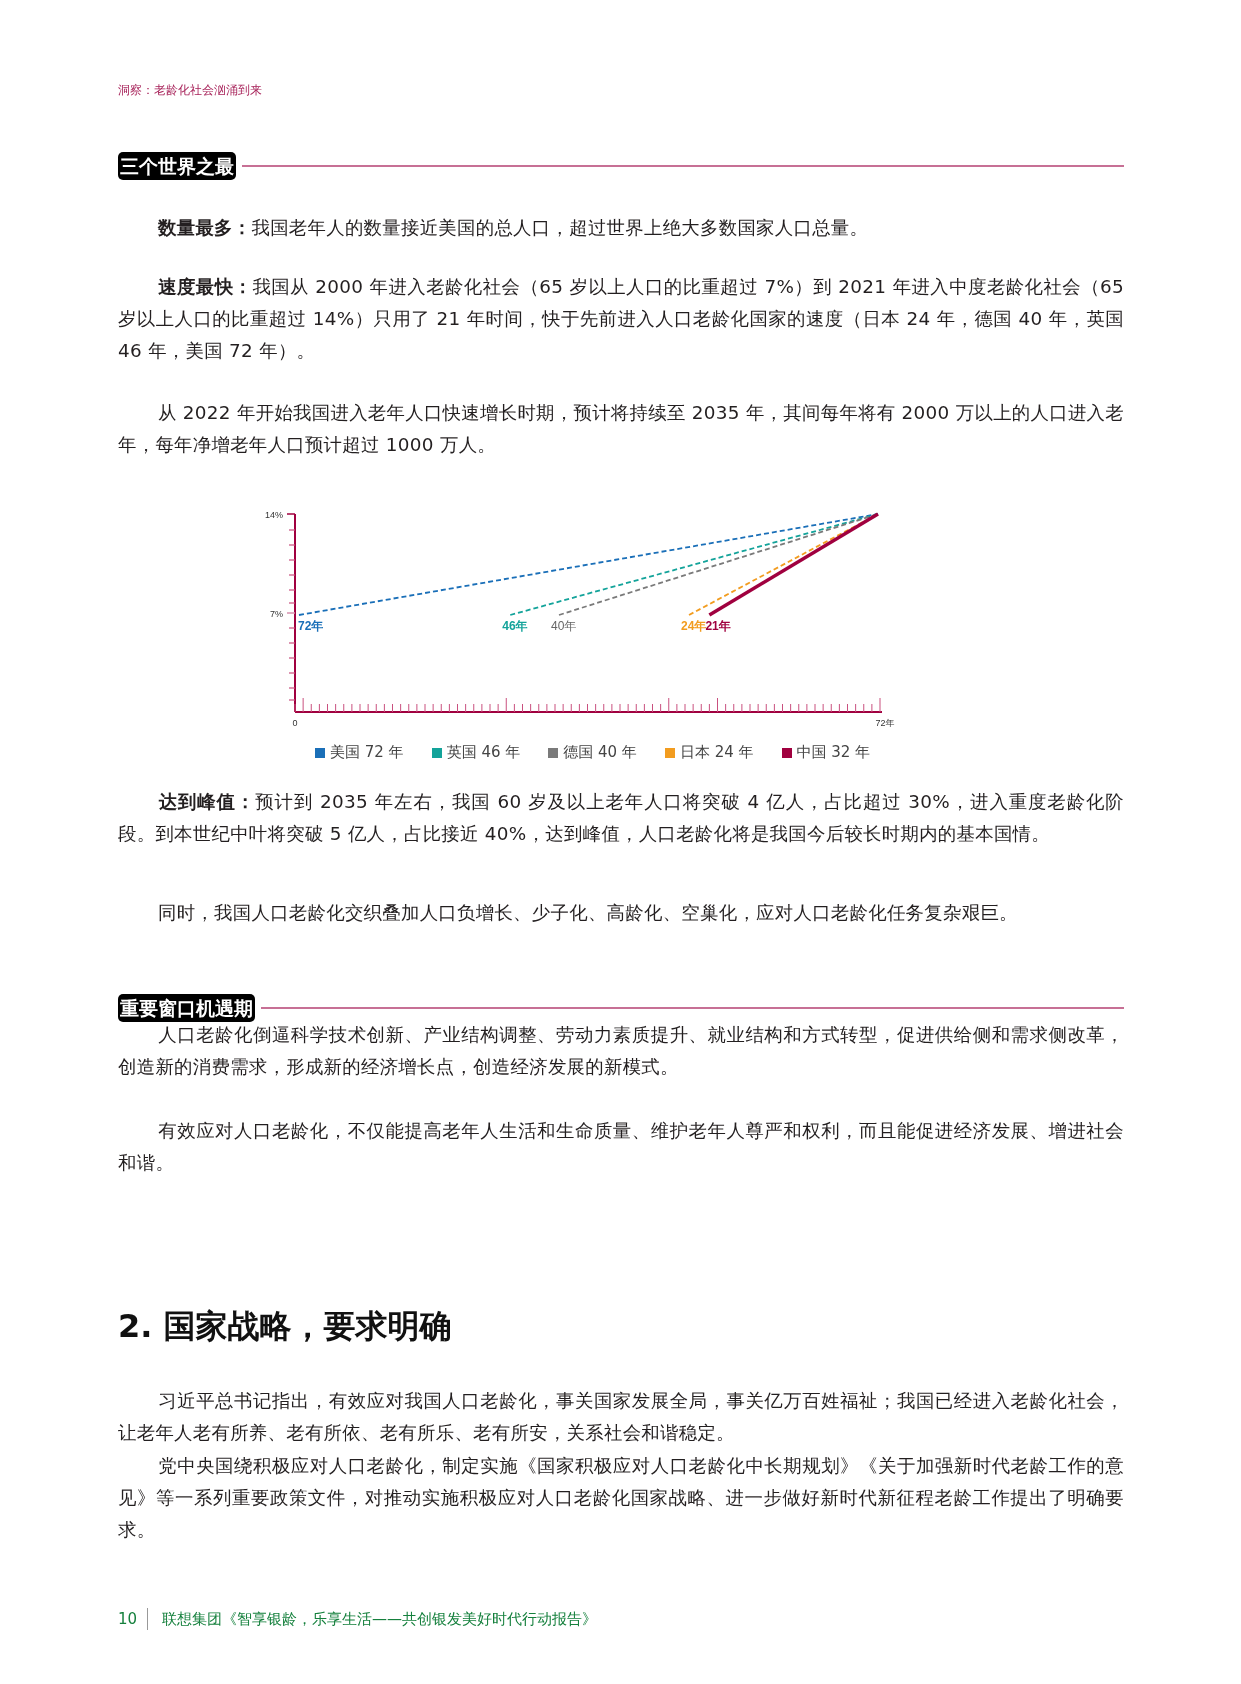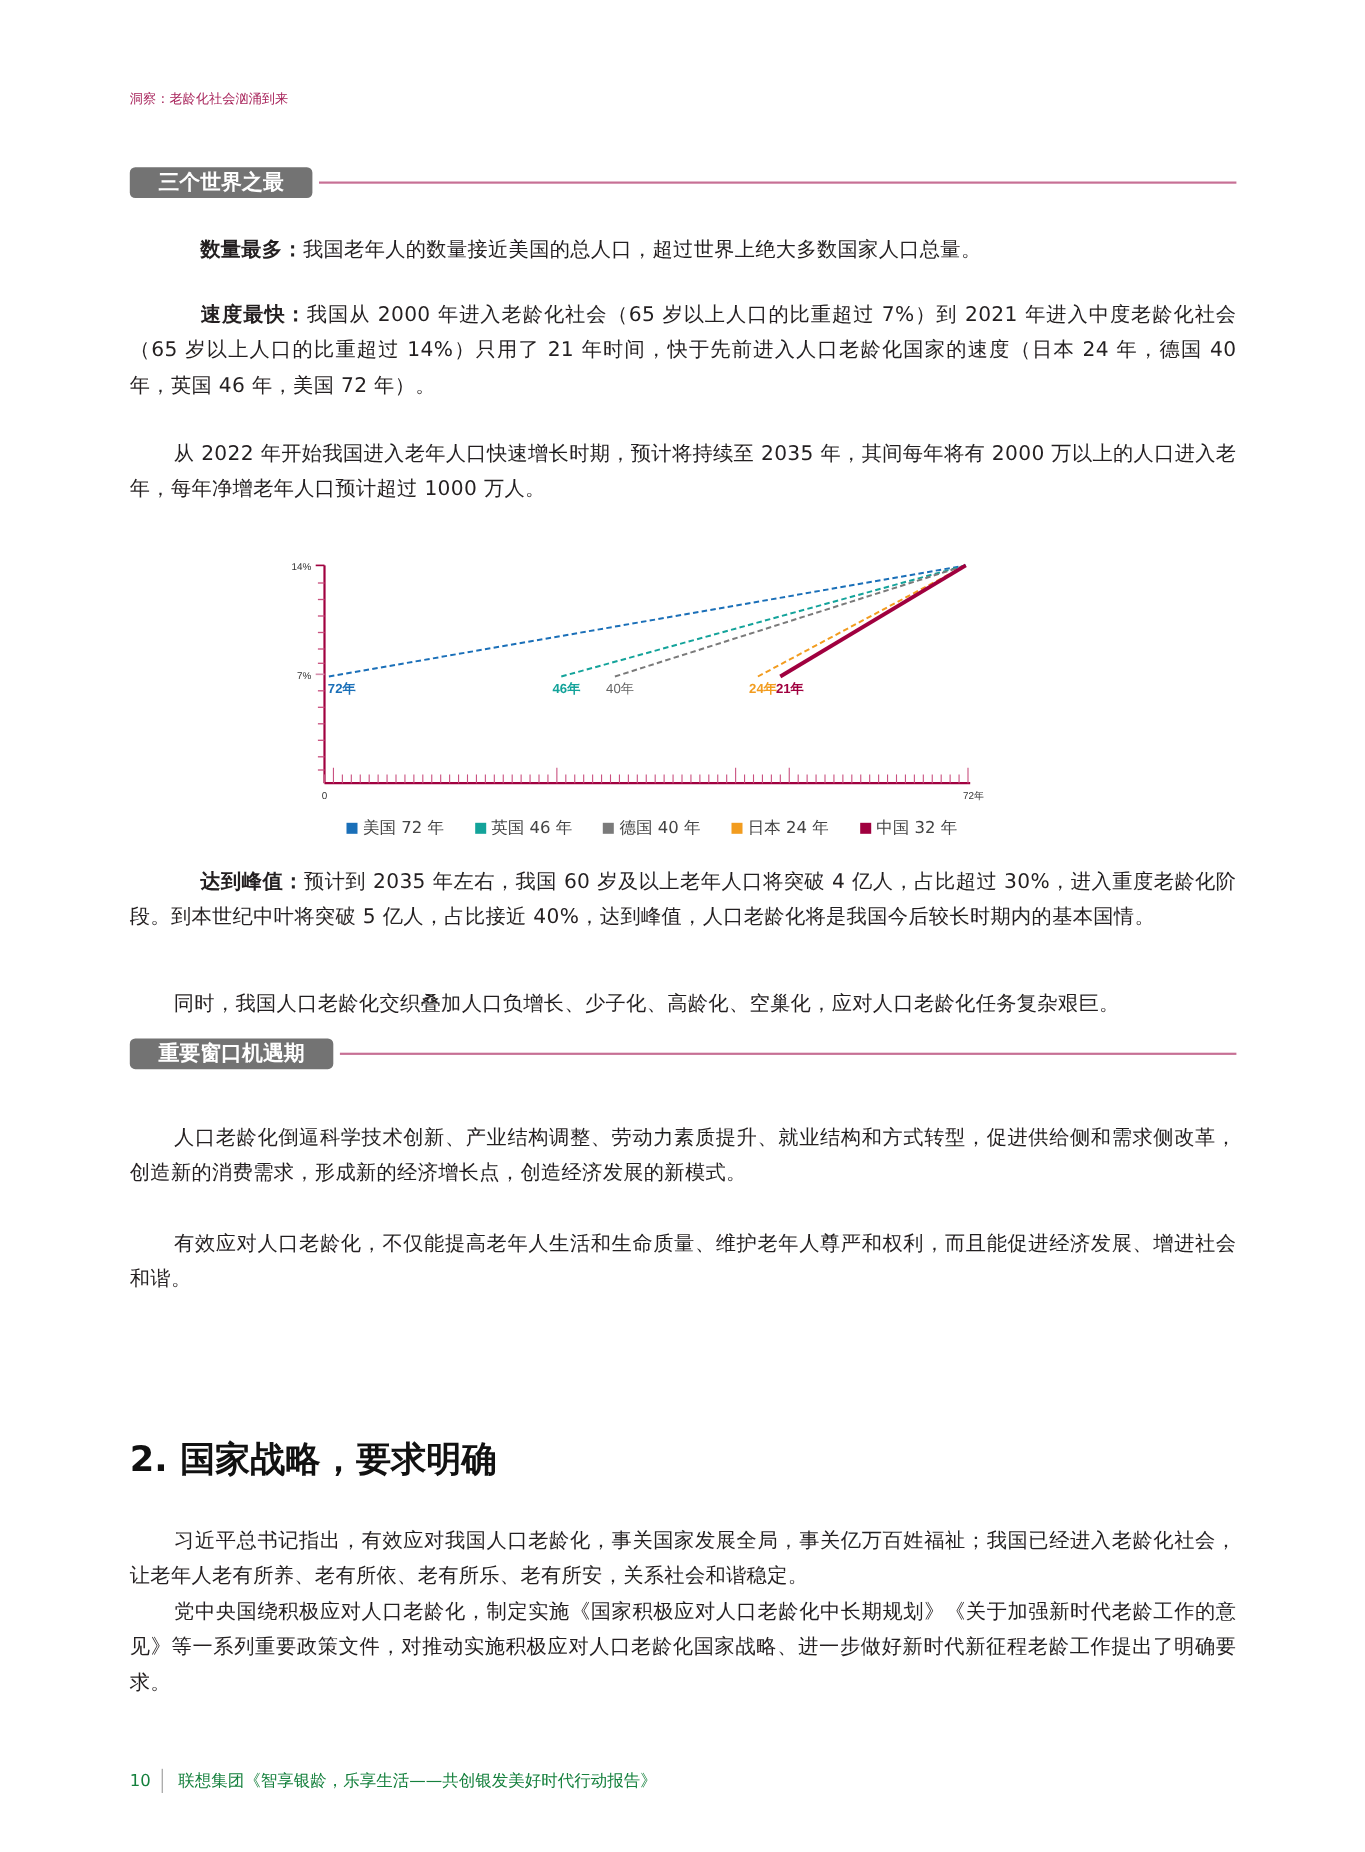--- a/index.html
+++ b/index.html
@@ -1,23 +1,23 @@
 <!DOCTYPE html>
 <html><head>
 <meta charset="utf-8">
 <style>
   html,body{margin:0;padding:0;background:#fff;}
   body{width:1241px;height:1684px;position:relative;overflow:hidden;font-family:"DejaVu Sans","Liberation Sans",sans-serif;color:#231f20;}
   .running-header{position:absolute;left:118px;top:82px;font-size:12px;color:#a8245b;}
   .section-tag{position:absolute;left:118px;height:28px;display:flex;align-items:center;width:1006px;}
-  .section-tag .tag{background:#737373;color:#fff;font-weight:bold;font-size:19px;padding:0 26px;height:28px;line-height:28px;border-radius:5px;white-space:nowrap;}
+  .section-tag .tag{background:#000000;color:#fff;font-weight:bold;font-size:19px;padding:0 2px;height:28px;line-height:28px;border-radius:5px;white-space:nowrap;}
   .section-tag .rule{flex:1;height:2px;background:#c77095;margin-left:6px;}
   .para{position:absolute;left:118px;width:1006px;font-size:18.4px;line-height:32px;text-align:justify;letter-spacing:0.3px;}
   .para .indent{display:inline-block;width:40px;}
-  .para b{font-weight:bold;margin-left:24px;}
+  .para b{font-weight:bold;}
   .h2{position:absolute;left:118px;top:1305px;font-size:32px;font-weight:bold;color:#111;text-align:center;}
   .footer{position:absolute;left:118px;top:1608px;font-size:15px;color:#15803d;display:flex;align-items:center;}
   .footer .sep{display:inline-block;width:1px;height:22px;background:#999;margin:0 14px 0 10px;}
   .chart{position:absolute;left:260px;top:500px;width:720px;height:270px;}
   .legend{position:absolute;left:315px;top:743px;display:flex;gap:28px;font-size:15px;color:#444;}
   .legend .item{display:flex;align-items:center;gap:5px;}
   .legend .sw{width:10px;height:10px;display:inline-block;}
 </style>
 </head>
 <body>
@@ -184,21 +184,21 @@
   </div>
 
 <div class="para" style="top:786px">
   <span class="indent"></span><b>达到峰值：</b><span>预计到 2035 年左右，我国 60 岁及以上老年人口将突破 4 亿人，占比超过 30%，进入重度老龄化阶段。到本世纪中叶将突破 5 亿人，占比接近 40%，达到峰值，人口老龄化将是我国今后较长时期内的基本国情。</span>
 </div>
 
 <div class="para" style="top:897px">
   <span class="indent"></span><span>同时，我国人口老龄化交织叠加人口负增长、少子化、高龄化、空巢化，应对人口老龄化任务复杂艰巨。</span>
 </div>
 
-<div class="section-tag" style="top:944px">
+<div class="section-tag" style="top:994px">
   <span class="tag">重要窗口机遇期</span>
   <span class="rule"></span>
 </div>
 
 <div class="para" style="top:1019px">
   <span class="indent"></span><span>人口老龄化倒逼科学技术创新、产业结构调整、劳动力素质提升、就业结构和方式转型，促进供给侧和需求侧改革，创造新的消费需求，形成新的经济增长点，创造经济发展的新模式。</span>
 </div>
 
 <div class="para" style="top:1115px">
   <span class="indent"></span><span>有效应对人口老龄化，不仅能提高老年人生活和生命质量、维护老年人尊严和权利，而且能促进经济发展、增进社会和谐。</span>

